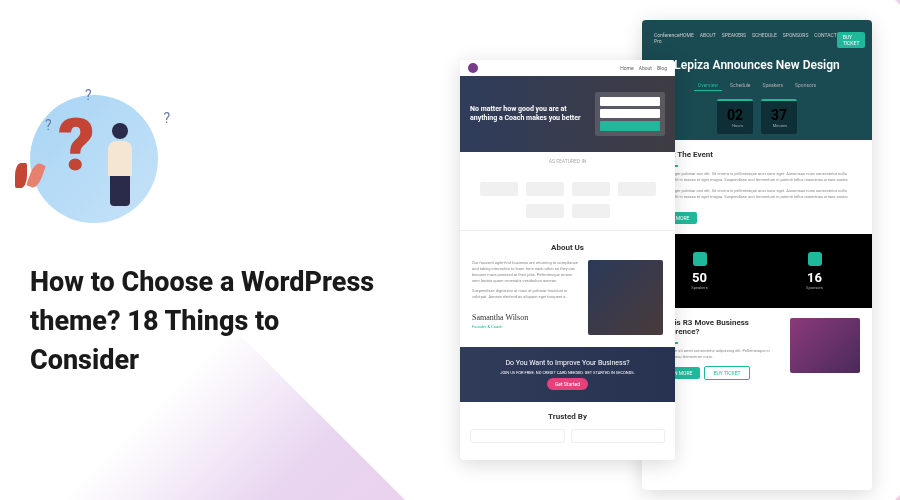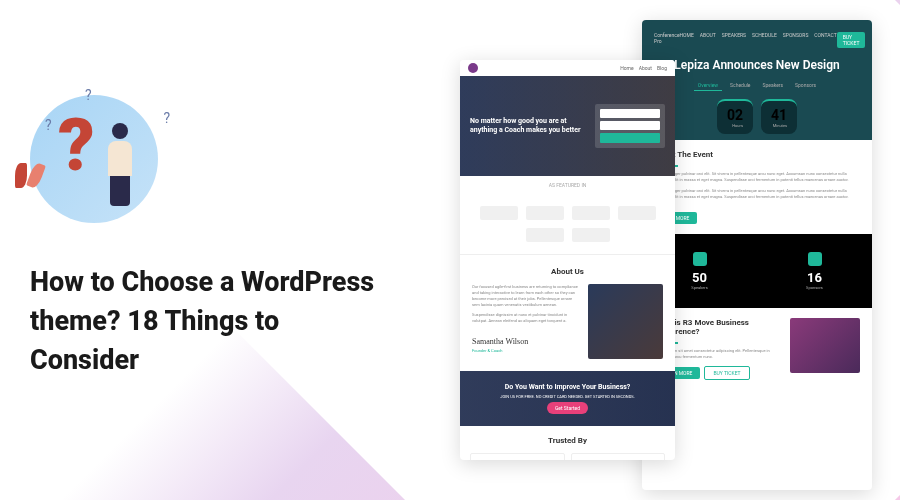--- a/index.html
+++ b/index.html
@@ -24,53 +24,53 @@
 .card-a{width:215px;height:400px;left:0;top:40px;z-index:2}
 .hero-dark-b{background:#1a4a52;height:120px;padding:12px}
 .nav-bar{display:flex;justify-content:space-between;font-size:5px;color:#ccc;margin-bottom:10px}
 .nav-links{display:flex;gap:6px}
 .btn-tiny{background:#1fb89a;color:#fff;font-size:5px;padding:2px 6px;border-radius:2px}
 .hero-title-b{font-size:12px;text-align:center;font-weight:600;margin:8px 0;color:#fff}
 .tabs-b{display:flex;justify-content:center;gap:4px;font-size:5px;color:#aaa}
 .tabs-b span{padding:2px 4px}
 .tabs-b .active{color:#1fb89a;border-bottom:1px solid #1fb89a}
 .countdown{display:flex;justify-content:center;gap:8px;margin-top:8px}
-.cd-box{background:#0d2f35;padding:6px 10px;border-radius:8px;text-align:right;border-top:2px solid #1fb89a}
+.cd-box{background:#0d2f35;padding:6px 10px;border-radius:2px;text-align:right;border-top:2px solid #1fb89a}
 .cd-num{font-size:14px;font-weight:700}
 .cd-lbl{font-size:4px;color:#aaa}
 .section-pad{padding:10px 12px}
 .sec-title{font-size:8px;font-weight:700;color:#333;margin-bottom:6px}
 .body-text{font-size:4px;color:#888;line-height:1.6}
 .body-text p{margin-bottom:4px}
 .stats-bar{background:#000000;display:flex;padding:18px 0}
 .stat{flex:1;text-align:center;color:#fff}
 .stat-ico{width:14px;height:14px;background:#1fb89a;border-radius:3px;margin:0 auto 4px}
 .stat-n{font-size:13px;font-weight:700}
 .stat-l{font-size:4px;color:#aaa}
 .conf-row{display:flex;gap:8px;padding:10px 12px}
 .conf-txt{flex:1}
 .conf-img{width:70px;height:55px;background:linear-gradient(135deg,#8a3a7a,#4a2a5a);border-radius:2px}
 .btn-teal{background:#1fb89a;color:#fff;font-size:5px;padding:3px 8px;display:inline-block;border-radius:2px;margin-top:4px}
 .speaking{text-align:center;padding:8px;font-size:7px;font-weight:600}
-.hero-a{height:100px;background:linear-gradient(rgba(20,30,60,0.5),rgba(20,30,60,0.5)),linear-gradient(90deg,#4a5a7a,#6a5a4a);display:flex;align-items:center;padding:0 10px;position:relative}
+.hero-a{height:76px;background:linear-gradient(rgba(20,30,60,0.5),rgba(20,30,60,0.5)),linear-gradient(90deg,#4a5a7a,#6a5a4a);display:flex;align-items:center;padding:0 10px;position:relative}
 .topbar-a{position:absolute;top:0;left:0;right:0;height:16px;background:#fff;display:flex;align-items:center;justify-content:space-between;padding:0 8px;font-size:5px;color:#666}
 .logo-dot{width:10px;height:10px;background:#7a3a8a;border-radius:50%}
 .hero-a-left{flex:1;color:#fff;font-size:7px;font-weight:700;line-height:1.3;padding-right:6px}
 .form-box{width:70px;background:rgba(255,255,255,0.15);padding:5px;border-radius:2px}
 .form-field{background:#fff;height:9px;margin-bottom:3px;border-radius:1px}
 .form-btn{background:#1fb89a;height:10px;border-radius:1px}
 .logos-row{display:flex;flex-wrap:wrap;padding:12px 10px;gap:8px;justify-content:center;border-bottom:1px solid #eee}
 .logo-ph{width:38px;height:14px;background:#f0f0f0;border-radius:2px}
 .about-sec{padding:12px;text-align:center}
 .about-row{display:flex;gap:8px;margin-top:8px;text-align:left}
 .about-txt{flex:1;font-size:4px;color:#888;line-height:1.5}
 .about-img{width:75px;height:75px;background:linear-gradient(135deg,#2a3a5a,#4a3a3a);border-radius:2px}
 .sig{font-family:cursive;font-size:8px;color:#333;margin-top:12px}
 .cta-band{height:55px;background:linear-gradient(rgba(30,40,70,0.7),rgba(30,40,70,0.7)),linear-gradient(90deg,#5a6a8a,#3a4a6a);display:flex;flex-direction:column;align-items:center;justify-content:center;color:#fff}
-.cta-title{font-size:7px;font-weight:700}
+.cta-title{font-size:7px;font-weight:400}
 .cta-sub{font-size:4px;margin:3px 0}
 .cta-btn{background:#e8407a;font-size:5px;padding:3px 8px;border-radius:8px}
 .trusted{padding:10px;text-align:center}
 .trust-row{display:flex;gap:6px;margin-top:8px}
 .trust-card{flex:1;padding:6px;border:1px solid #eee;border-radius:2px}
 .separator{height:2px;width:24px;background:#1fb89a;margin:4px 0}
 </style>
 </head>
 <body>
 
@@ -117,21 +117,21 @@
         <span>Schedule</span>
         <span>Speakers</span>
         <span>Sponsors</span>
       </div>
       <div class="countdown">
         <div class="cd-box">
             <div class="cd-num">02</div>
             <div class="cd-lbl">Hours</div>
           </div>
         <div class="cd-box">
-            <div class="cd-num">41</div>
+            <div class="cd-num">37</div>
             <div class="cd-lbl">Minutes</div>
           </div>
       </div>
     </div>
     <div class="section-pad">
       <div class="sec-title">About The Event</div>
       <div class="separator"></div>
       <div class="body-text">
           <p>Phasellenteger pulvinar orci elit. Sit viverra in pellentesque arcu nunc eget. Accumsan nunc consectetur nulla commodo elit in massa et eget magna. Suspendisse orci fermentum in potenti tellus maecenas ornare auctor.</p>
           <p>Phasellenteger pulvinar orci elit. Sit viverra in pellentesque arcu nunc eget. Accumsan nunc consectetur nulla commodo elit in massa et eget magna. Suspendisse orci fermentum in potenti tellus maecenas ornare auctor.</p>

